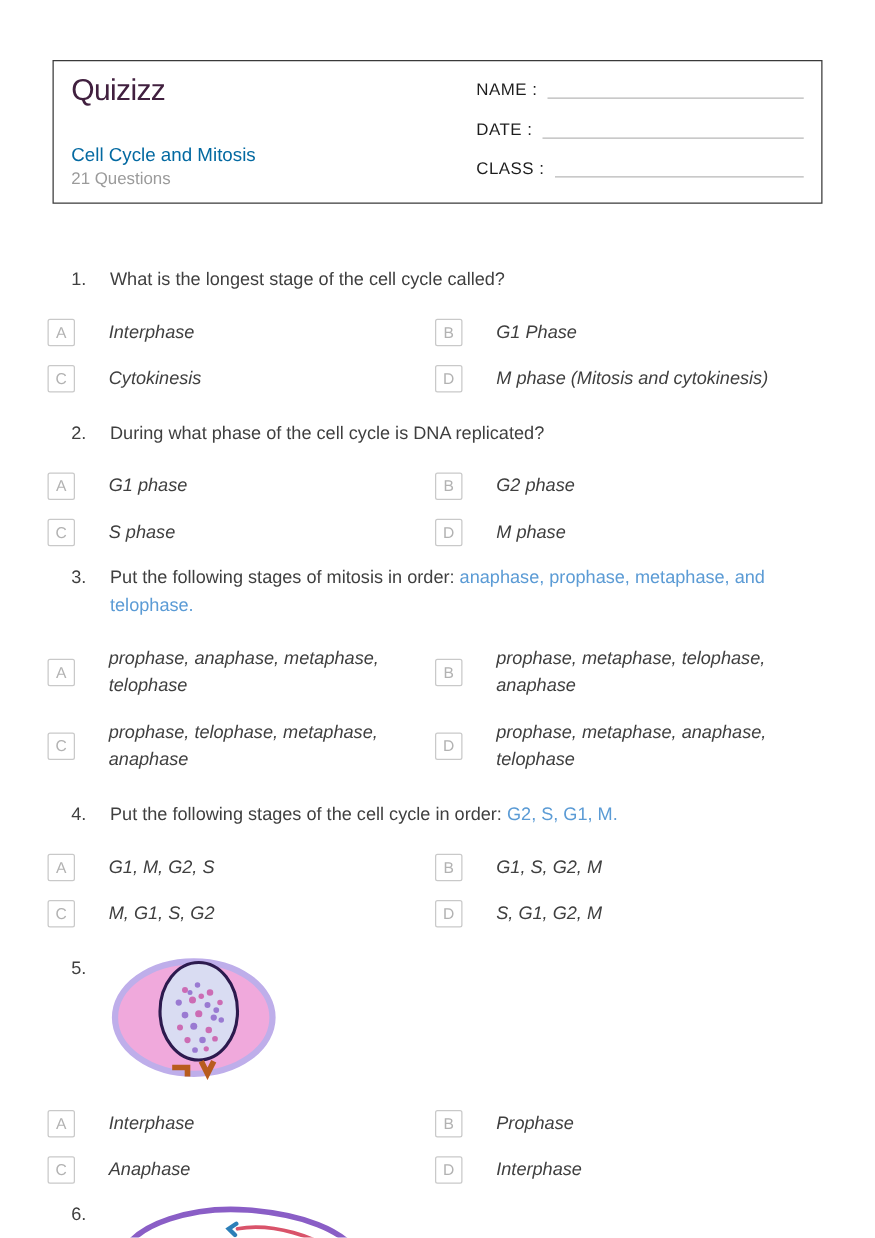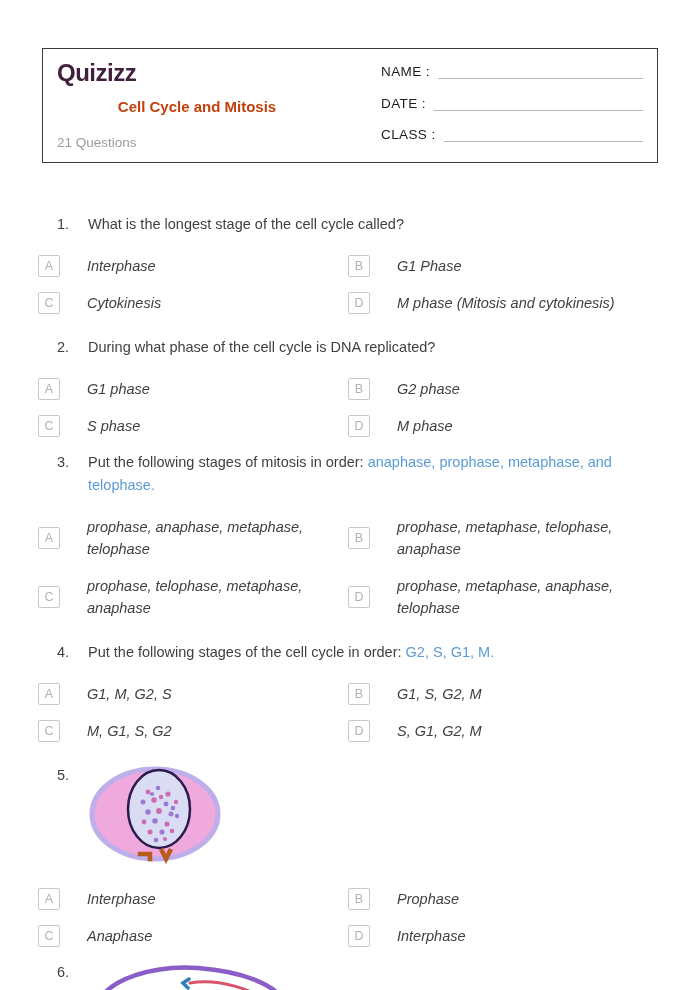--- a/index.html
+++ b/index.html
@@ -4,23 +4,23 @@
 <style>
   * { margin:0; padding:0; box-sizing:border-box; }
   html,body { width:700px; height:990px; overflow:hidden; background:#fff; }
   body { font-family:"Liberation Sans","DejaVu Sans",sans-serif; color:var(--text_dark,#3f3f3f); }
   .page { padding:48px 42px 0 38px; }
 
   
   .header-box { border:1px solid var(--header_border,#3a3a3a); margin-left:4px; height:115px;
     display:flex; padding:10px 14px 12px; }
   .header-left { flex:1; display:flex; flex-direction:column; justify-content:space-between; }
-  .logo { font-size:24px; font-weight:bold; color:var(--brand_purple,#41203f); letter-spacing:-0.5px; }
-  .quiz-title { font-size:15px; font-weight:bold; color:#c2410c;text-align:center; }
-  .quiz-count { font-size:13.5px; color:var(--text_gray,#9b9b9b); margin-top:20px; }
+  .logo { font-size:24px; font-weight:normal; color:var(--brand_purple,#41203f); letter-spacing:-0.5px; }
+  .quiz-title { font-size:15px; font-weight:normal; color:#0369a1; }
+  .quiz-count { font-size:13.5px; color:var(--text_gray,#9b9b9b); margin-top:2px; }
   .header-right { width:262px; display:flex; flex-direction:column; justify-content:space-between; padding:5px 0 8px;margin-left:44px; }
   .field-row { display:flex; align-items:flex-end; }
   .field-label { font-size:13.5px; color:var(--text_black,#1d1d1d); letter-spacing:0.4px; }
   .field-line { flex:1; border-bottom:1px solid var(--line_gray,#b8b8b8); margin-left:8px; height:13px; }
 
   
   .question { margin-top:22px; }
   .question.first { margin-top:50px; }
   .question.tight { margin-top:14px; }
   .q-line { display:flex; margin-bottom:19px; }

